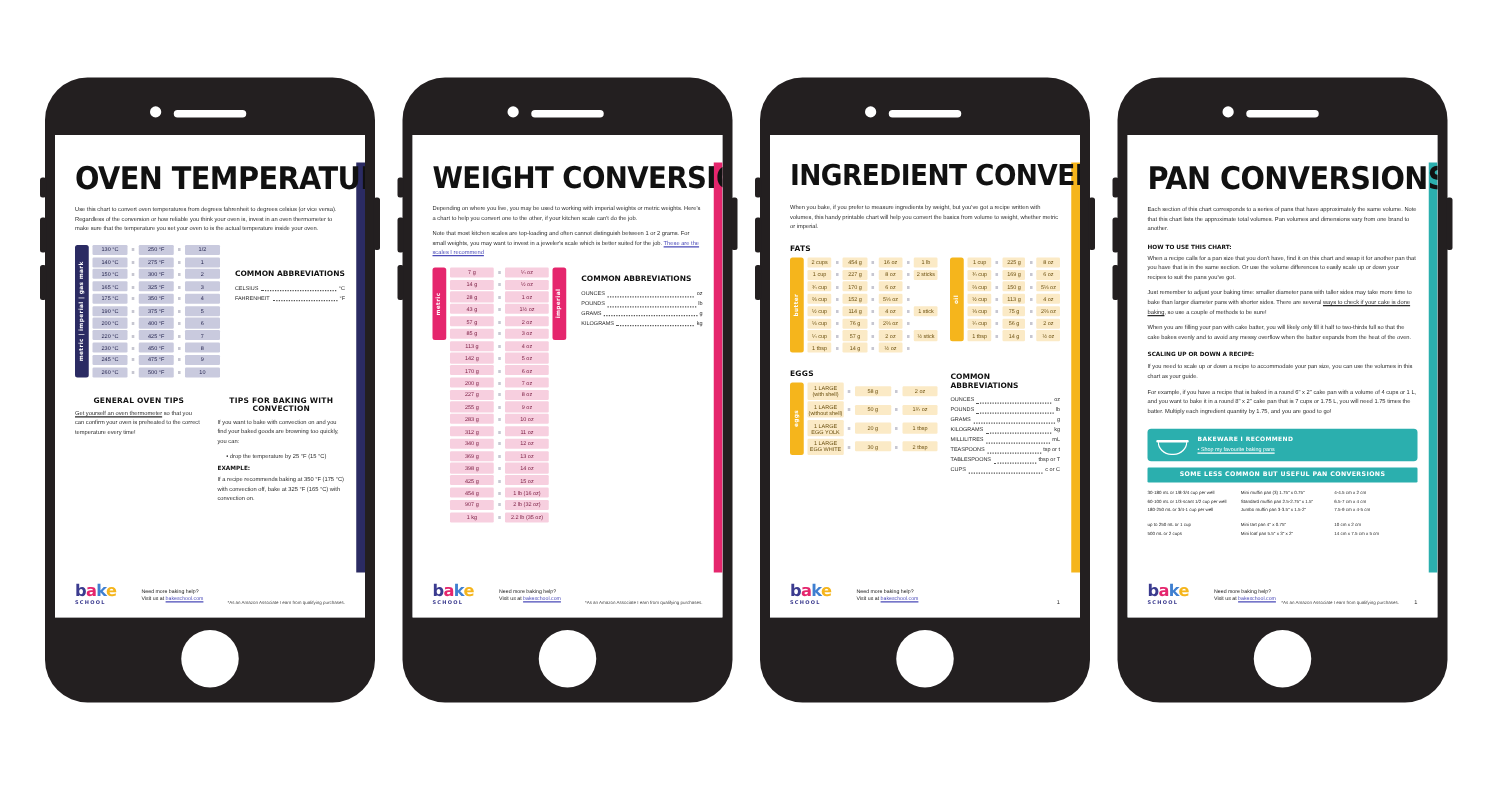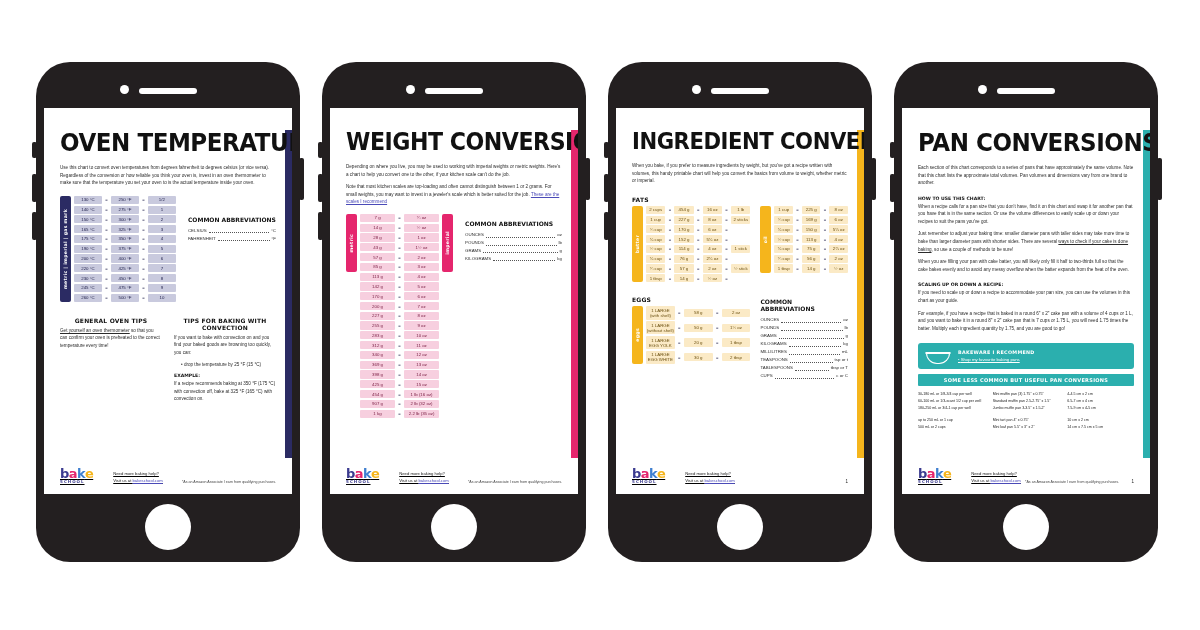--- a/index.html
+++ b/index.html
@@ -89,21 +89,21 @@
   .abbr-line .k { position:relative; white-space:nowrap; }
   .abbr-line .dots { flex:1; border-bottom:0.5px dotted #555; margin:0 2px 1.2px 2px; }
   .abbr-line .v { white-space:nowrap; }
 
   .cols2 { display:flex; gap:12px; }
   .col { flex:1; }
 
   
   .foot { margin-top:auto; display:flex; align-items:flex-end;
           justify-content:space-between; padding-top:6px; }
-  .footL { display:flex; align-items:flex-end; gap:20px;text-decoration:underline; }
+  .footL { display:flex; align-items:center; gap:20px; }
   .logo { font-family:"DejaVu Sans", sans-serif; font-weight:bold; line-height:.9; }
   .logo .w1 { font-size:13px; letter-spacing:-0.5px; }
   .logo .c1 { color:#3b3b8f; } .logo .c2 { color:#e5266d; }
   .logo .c3 { color:#3f7fd0; } .logo .c4 { color:#f5b51c; }
   .logo .w2 { font-size:4px; color:#3b3b8f; letter-spacing:1px; margin-top:1px; }
   .foot-txt { font-size:4.2px; color:#222; line-height:1.5; }
   .foot-note { font-size:3.6px; color:#444; }
   .pageno { font-size:4.5px; color:#222; }
 
   

